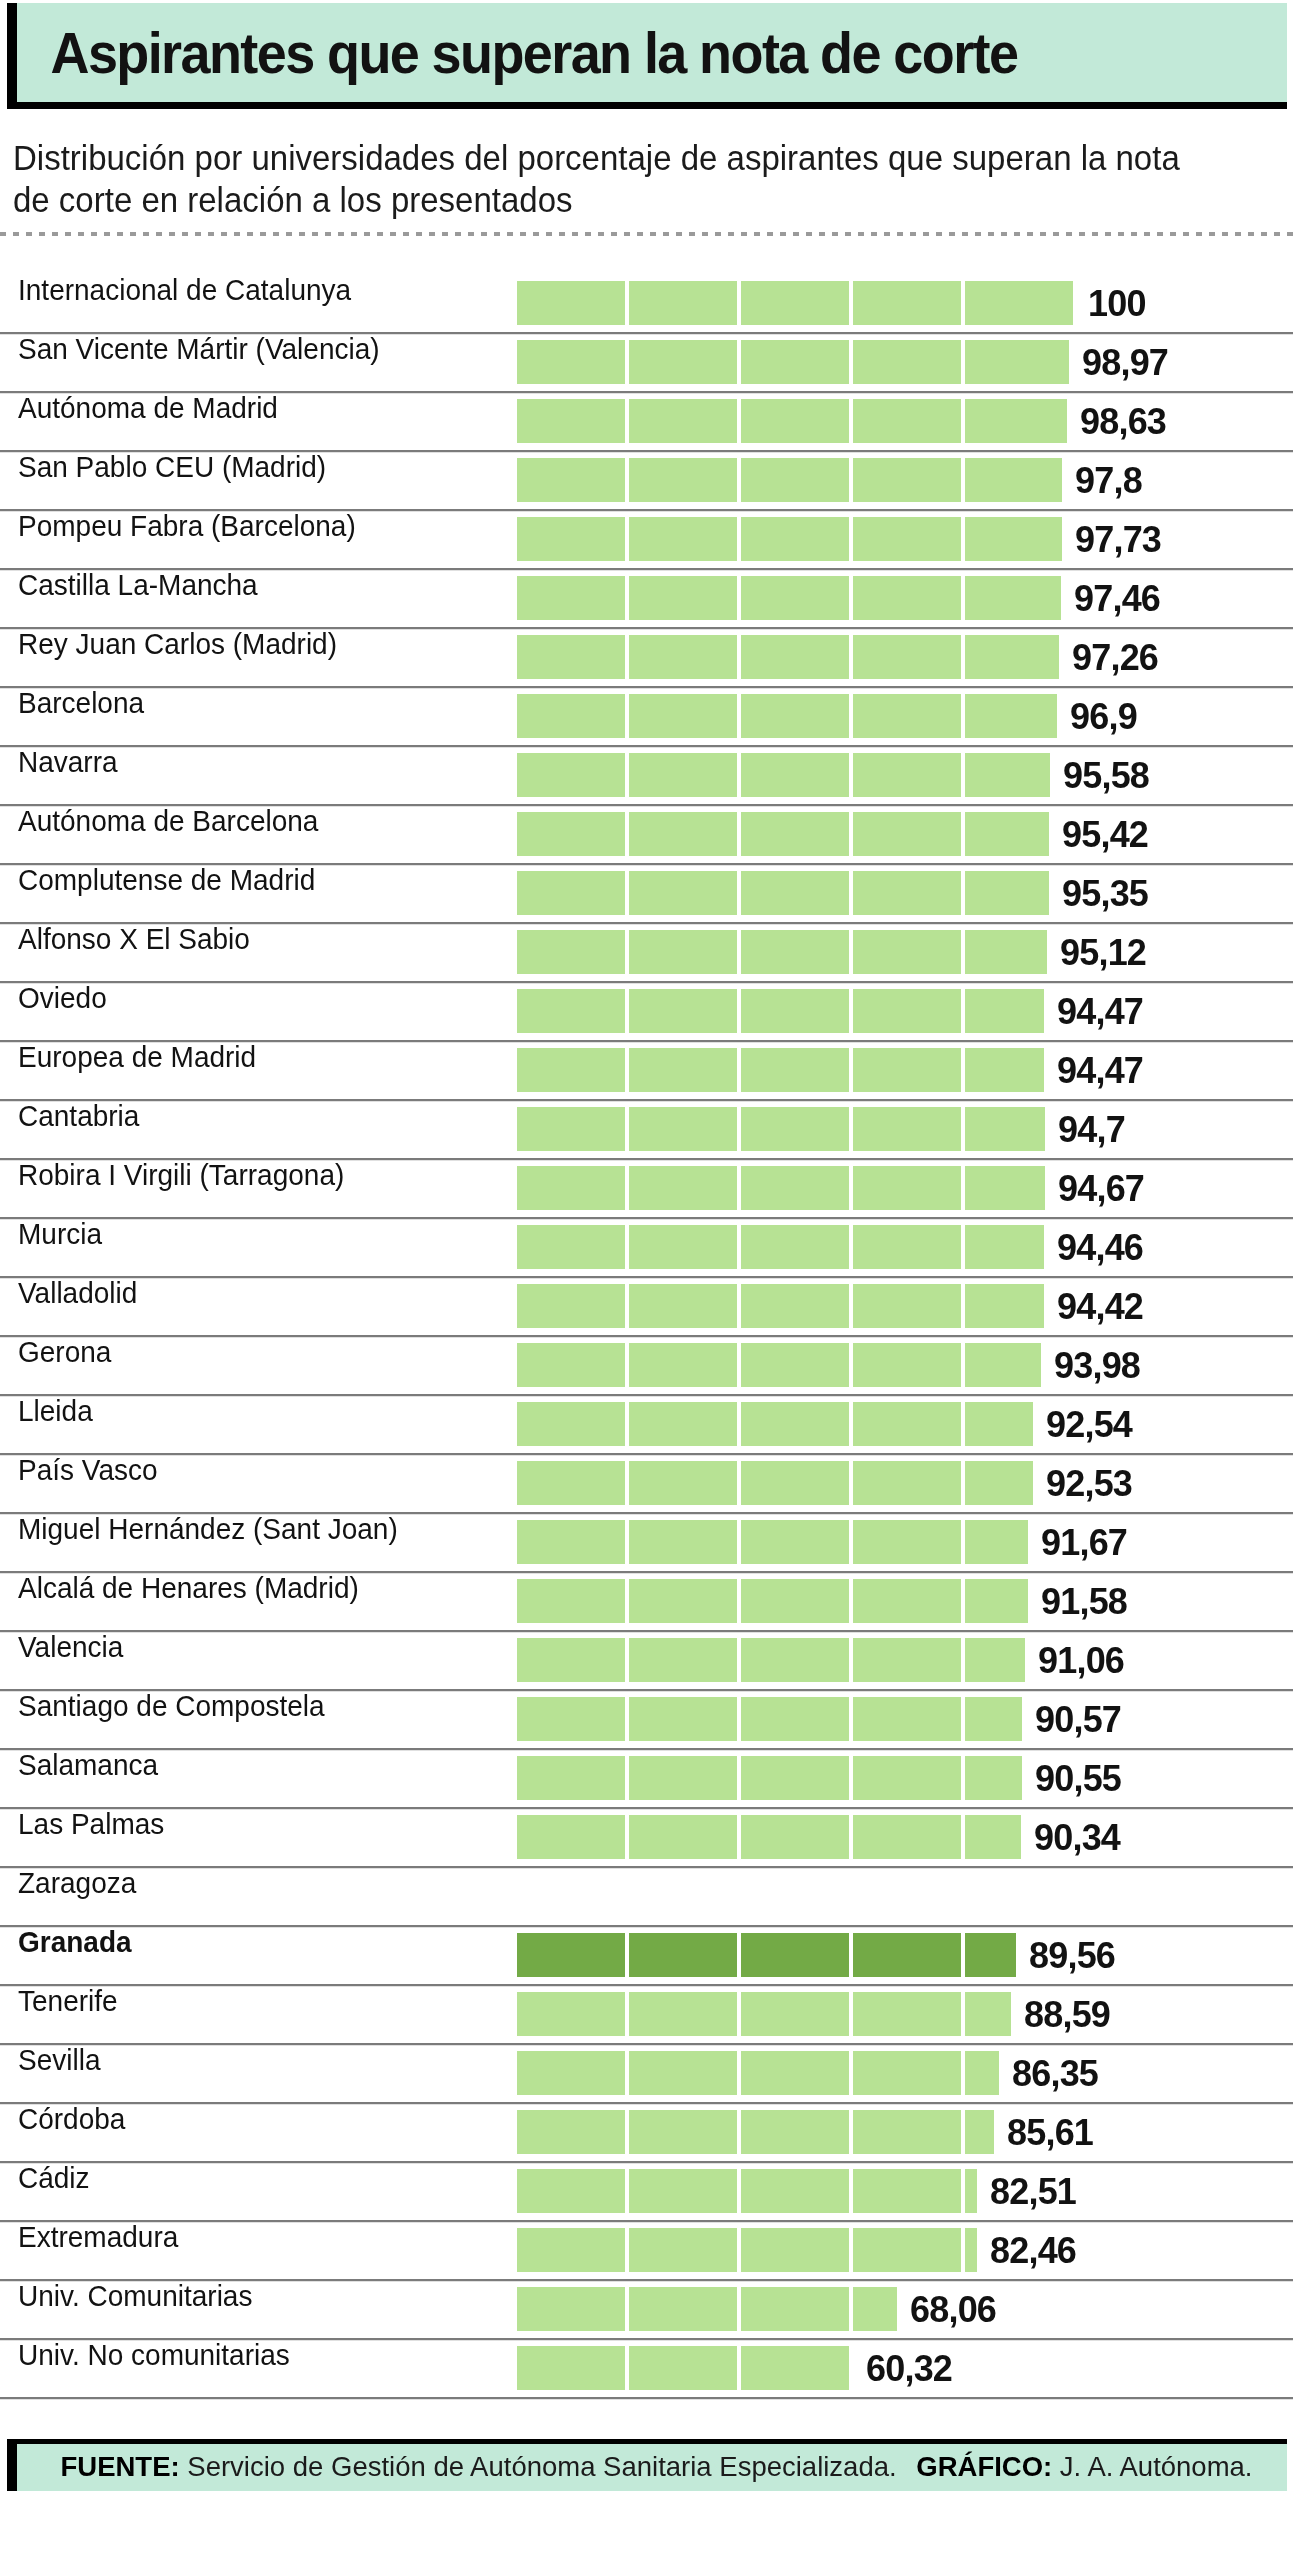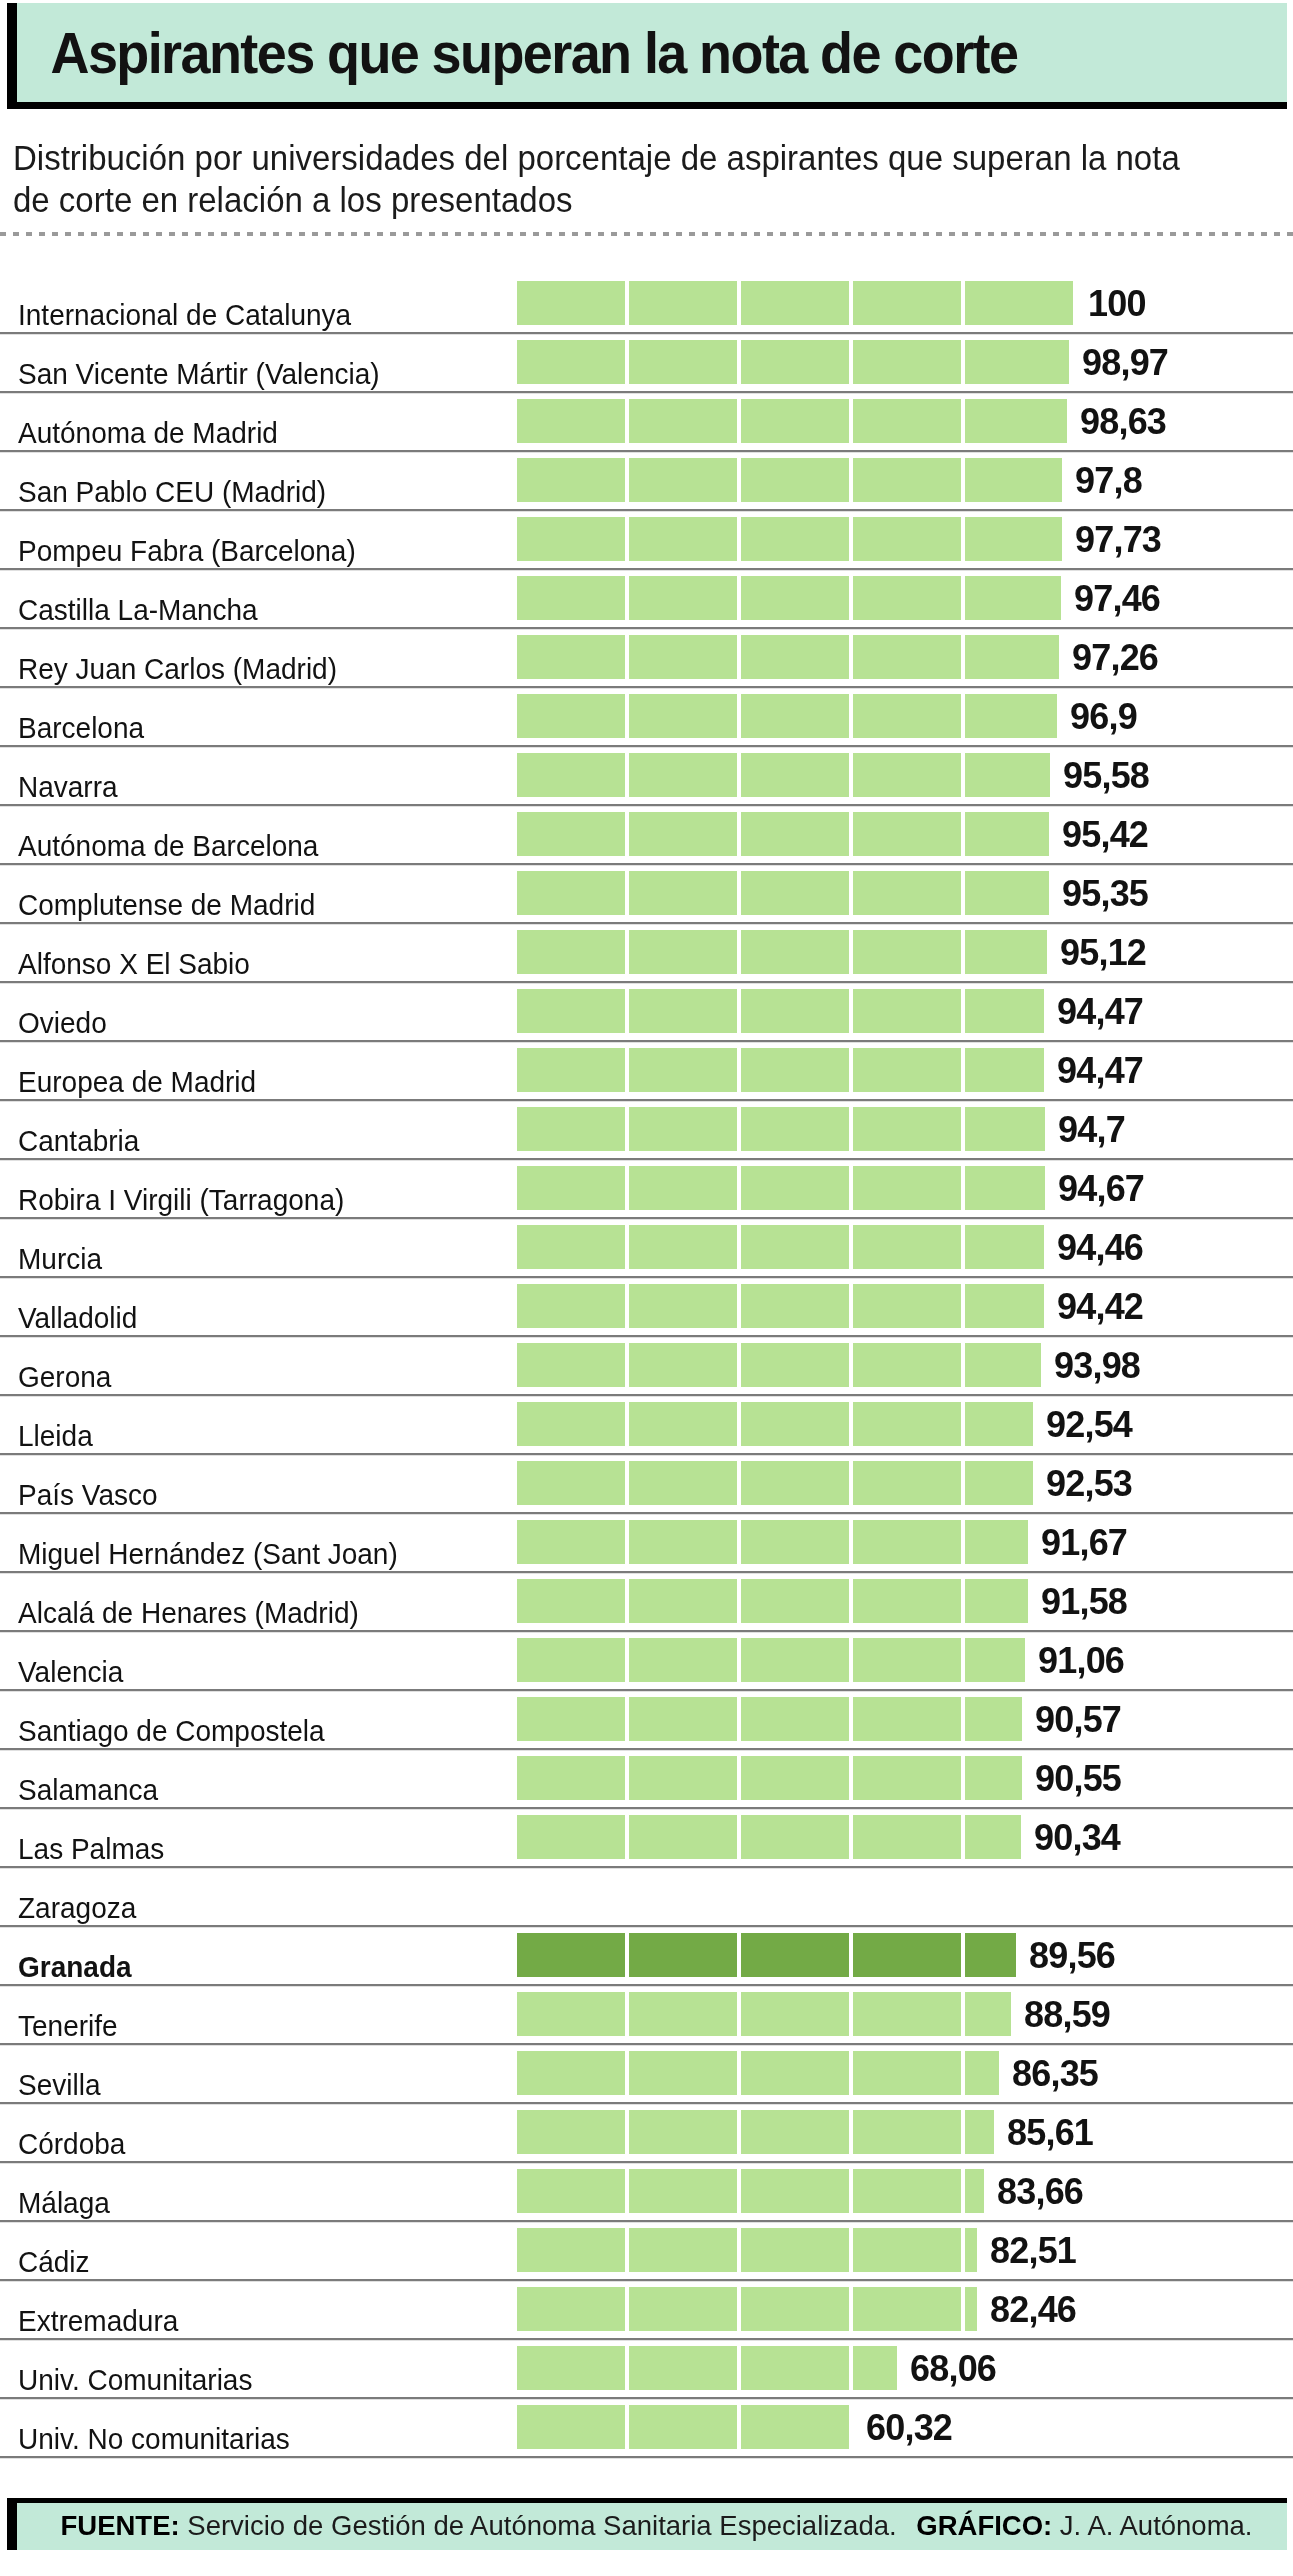--- a/index.html
+++ b/index.html
@@ -49,21 +49,21 @@
     margin-top:13px;
     height:4px;
     background-image:linear-gradient(to right,#9a9a9a 0 5.7px,transparent 5.7px 13px);
     background-size:13px 4px;
     background-repeat:repeat-x;
   }
   
   .rows{margin-top:39px;}
   .row{
     display:flex;
-    align-items:flex-end;
+    align-items:flex-start;
     height:59px;
     border-bottom:2.4px solid var(--sep);
     box-shadow:0 0.8px 0 #d9d9d9;
   }
   .row .label{
     width:517px;
     padding-left:18px;
     font-size:28px;
     white-space:nowrap;
     transform:scaleY(1.05);
@@ -364,27 +364,20 @@
   </div>
 
   <div class="row">
     <div class="label">Córdoba</div>
     <div class="barcell">
       <div class="bar" style="width: 477px;"></div>
       <span class="value">85,61</span>
     </div>
   </div>
 
-  <div class="row">
-    <div class="label">Málaga</div>
-    <div class="barcell">
-      <div class="bar" style="width: 467px;"></div>
-      <span class="value">83,66</span>
-    </div>
-  </div>
 
   <div class="row">
     <div class="label">Cádiz</div>
     <div class="barcell">
       <div class="bar" style="width: 460px;"></div>
       <span class="value">82,51</span>
     </div>
   </div>
 
   <div class="row">

